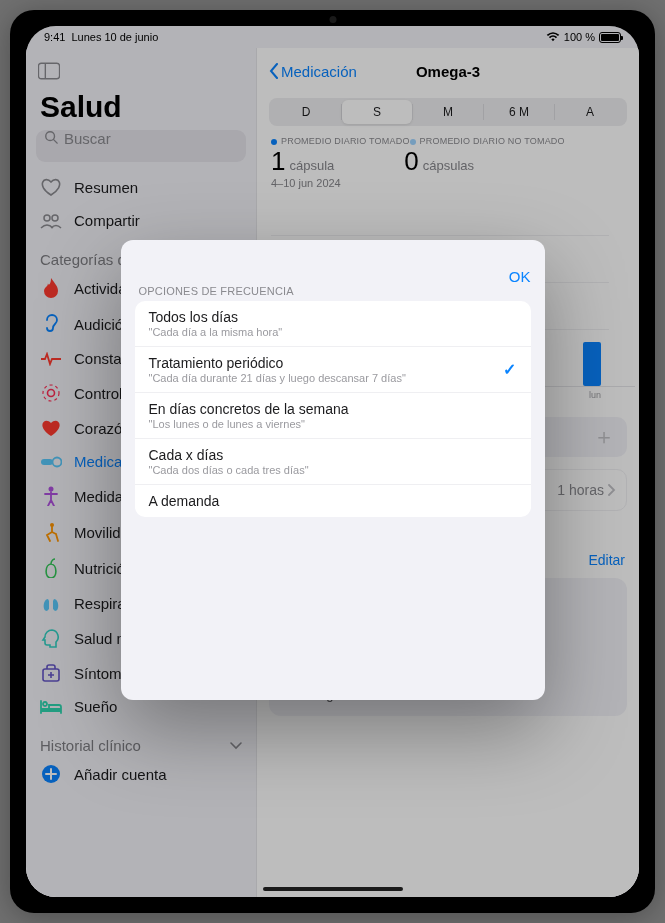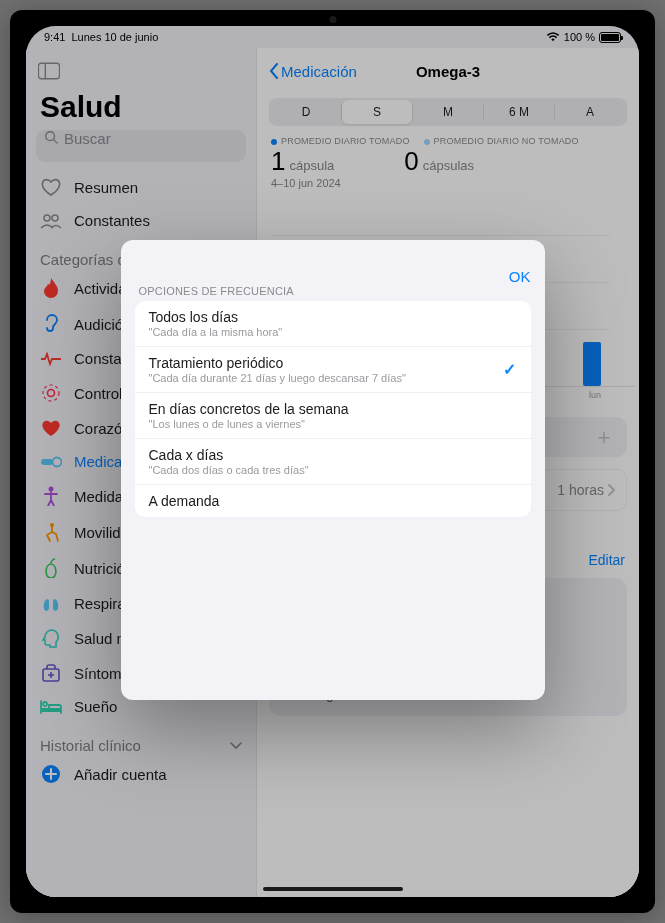--- a/index.html
+++ b/index.html
@@ -1,17 +1,17 @@
 <!DOCTYPE html>
 <html><head>
 <meta charset="utf-8">
 <style>
   * { box-sizing: border-box; margin: 0; padding: 0; font-family: -apple-system, "Helvetica Neue", Arial, sans-serif; -webkit-font-smoothing: antialiased; }
   body { background: #707070; display: flex; justify-content: center; padding: 10px; }
-  .device { width: 665px; height: 903px; background: #000; border-radius: 12px; padding: 16px; position: relative; box-shadow: 0 4px 30px rgba(0,0,0,.3); text-decoration: underline; }
+  .device { width: 665px; height: 903px; background: #000; border-radius: 24px; padding: 16px; position: relative; box-shadow: 0 4px 30px rgba(0,0,0,.3); text-decoration: underline; }
   .ipad-notch { position: absolute; top: 6px; left: 50%; transform: translateX(-50%); width: 7px; height: 7px; background: #1a1a1a; border-radius: 50%; }
   .home-indicator { position: absolute; bottom: 22px; left: 50%; transform: translateX(-50%); width: 140px; height: 4px; background: #1a1a1a; border-radius: 3px; z-index: 1000; }
   .screen { width: 100%; height: 100%; background: #f2f2f7; border-radius: 30px; overflow: hidden; position: relative; }
   .dim { position: absolute; inset: 0; background: rgba(0,0,0,.26); z-index: 40; }
 
   
   .statusbar { position: absolute; top: 0; left: 0; right: 0; height: 22px; display: flex; justify-content: space-between; align-items: center; padding: 0 18px; font-size: 11px; font-weight: 500; color: #000; z-index: 30; }
   .statusbar .left { display: flex; gap: 6px; }
   .statusbar .right { display: flex; gap: 4px; align-items: center; }
   .battery { width: 22px; height: 11px; border: 1px solid #000; border-radius: 3px; position: relative; }
@@ -41,21 +41,21 @@
   .back { display: flex; align-items: center; color: #0a84ff; font-size: 15px; gap: 2px; }
   .main-title { position: absolute; left: 50%; transform: translateX(-50%); font-size: 15px; font-weight: 600; }
 
   
   .segmented { margin: 10px 12px 6px; background: #eeeef0; border-radius: 8px; height: 28px; display: flex; padding: 2px; font-size: 12px; }
   .seg { flex: 1; display: flex; align-items: center; justify-content: center; border-radius: 6px; color: #1c1c1e; font-weight:500; }
   .seg.sel { background: #fff; box-shadow: 0 1px 3px rgba(0,0,0,.1); }
   .divider-v { width: 1px; background: #d9d9de; margin: 4px 0; }
 
   
-  .legend { display: flex; gap: 14px; font-size: 9px; color: #8a8a8f; padding: 4px 14px 0; letter-spacing: .2px; }
+  .legend { display: flex; font-size: 9px; color: #8a8a8f; padding: 4px 14px 0; letter-spacing: .2px; }
   .dot { width: 6px; height: 6px; border-radius: 50%; display: inline-block; margin-right: 4px; vertical-align: middle; }
   .chart-values { display: flex; padding: 0 14px; gap: 70px; }
   .cv { display: flex; align-items: baseline; gap: 4px; }
   .cv .big { font-size: 26px; font-weight: 500; }
   .cv .unit { font-size: 13px; color: #86868b; }
   .date-range { font-size: 11px; color: #86868b; padding: 0 14px 4px; }
   .chart { height: 190px; margin: 4px 4px 0 14px; border-bottom: 1px solid #e6e6ea; position: relative; }
   .chart .grid { position: absolute; left: 0; right: 26px; border-top: 1px solid #efeff2; }
   .chart .bar-x { position: absolute; bottom: -14px; font-size: 9px; color: #a0a0a5; }
   .chart .bar { position: absolute; bottom: 0; width: 18px; background: #0a84ff; border-radius: 2px; }
@@ -146,21 +146,21 @@
               <span>Resumen</span>
             </div>
             <div class="sb-row">
               <span class="icon-slot">
                 <svg width="22" height="16" viewBox="0 0 22 16">
                   <circle cx="7" cy="5" r="3" fill="none" stroke="#8a8a8f" stroke-width="1.5"></circle>
                   <circle cx="15" cy="5" r="3" fill="none" stroke="#8a8a8f" stroke-width="1.5"></circle>
                   <path d="M1 15 q6-6 12 0 M11 15 q5-5 10 0" fill="none" stroke="#8a8a8f" stroke-width="1.5"></path>
                 </svg>
               </span>
-              <span>Constantes</span>
+              <span>Compartir</span>
             </div>
           </div>
         <div class="sb-section">
           <span>Categorías de salud</span>
           <span>
               <svg width="12" height="8" viewBox="0 0 12 8">
                 <path d="M1 1 L6 6 L11 1" fill="none" stroke="#8a8a8f" stroke-width="1.6" stroke-linecap="round"></path>
               </svg>
             </span>
         </div>

